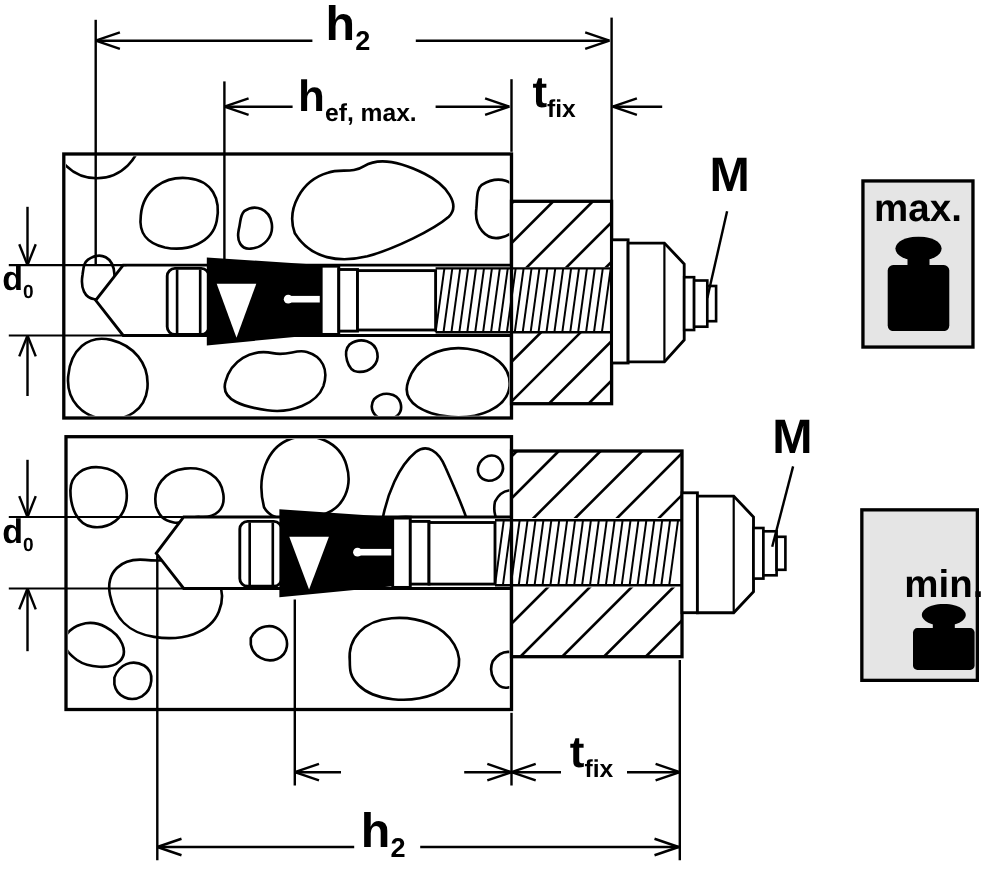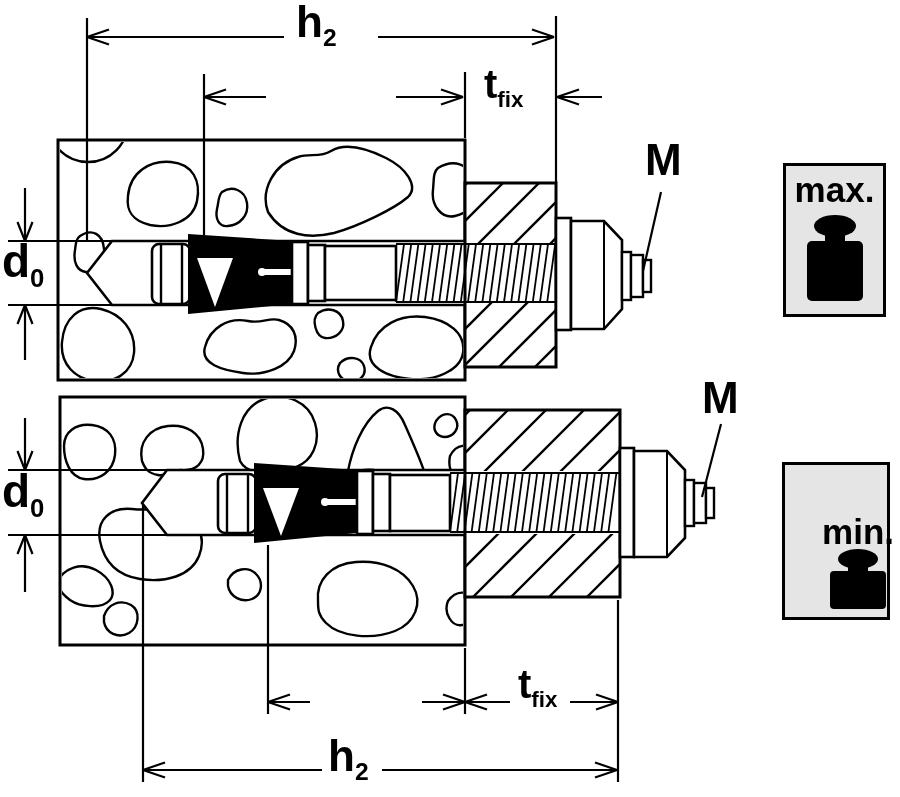--- a/index.html
+++ b/index.html
@@ -3,21 +3,21 @@
 <meta charset="utf-8">
 <style>
   html,body{margin:0;padding:0;background:#fff;}
   body{width:900px;height:797px;position:relative;font-family:"Liberation Sans",sans-serif;overflow:hidden;}
   .stage{position:absolute;left:0;top:0;width:900px;height:574px;}
   svg.art{position:absolute;left:0;top:0;}
   .dim-label{position:absolute;font-weight:bold;color:#000;line-height:0.92;white-space:nowrap;letter-spacing:0;}
   .dim-label .sub{font-size:0.56em;position:relative;top:0.38em;font-weight:bold;}
   .fs44{font-size:44px}
   .fs40{font-size:40px}
-  .fs46{font-size:46px}
+  .fs46{font-size:31px}
   .legend-box{position:absolute;box-sizing:border-box;border:3px solid #000;background:#e5e5e5;
     display:flex;flex-direction:column;align-items:center;}
   .legend-label{font-weight:bold;color:#000;font-size:35px;line-height:1;margin-top:6px;}
   .legend-box svg{display:block;}
   .box-max{justify-content:flex-start;}
   .box-max svg{margin-top:8px;}
   .box-min{justify-content:flex-end;padding-bottom:8px;padding-left:44px;}
 </style>
 </head>
 <body>
@@ -274,20 +274,21 @@
         <line x1="617" y1="770" x2="595" y2="777.5" stroke="#000" stroke-width="2.2"></line>
         <line x1="25" y1="470" x2="17.5" y2="451" stroke="#000" stroke-width="2.2"></line>
         <line x1="25" y1="470" x2="32.5" y2="451" stroke="#000" stroke-width="2.2"></line>
         <line x1="25" y1="535" x2="17.5" y2="554" stroke="#000" stroke-width="2.2"></line>
         <line x1="25" y1="535" x2="32.5" y2="554" stroke="#000" stroke-width="2.2"></line>
       </g>
 </svg>
 
 <div class="dim-label fs44" style="left:296px;top:2px;"><span>h</span><span class="sub">2</span></div>
 
+<div class="dim-label fs40" style="left:271px;top:70px;"><span>h</span><span class="sub">ef, max.</span></div>
 
 <div class="dim-label fs40" style="left:484px;top:66px;"><span>t</span><span class="sub">fix</span></div>
 
 <div class="dim-label fs46" style="left:2px;top:240px;"><span>d</span><span class="sub">0</span></div>
 
 <div class="dim-label fs44" style="left:645px;top:140px;"><span>M</span></div>
 
 <div class="dim-label fs46" style="left:2px;top:470px;"><span>d</span><span class="sub">0</span></div>
 
 <div class="dim-label fs44" style="left:702px;top:378px;"><span>M</span></div>

